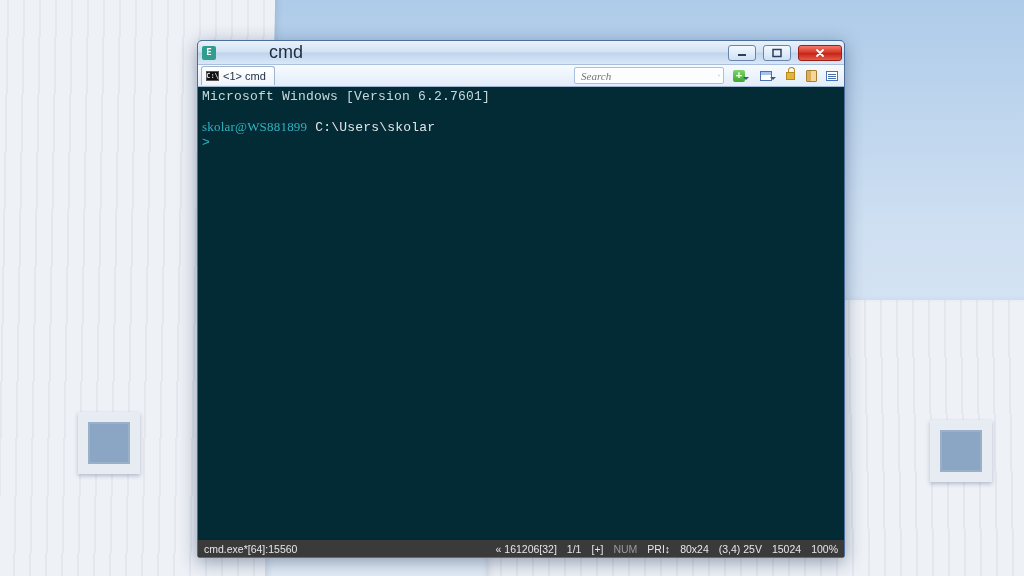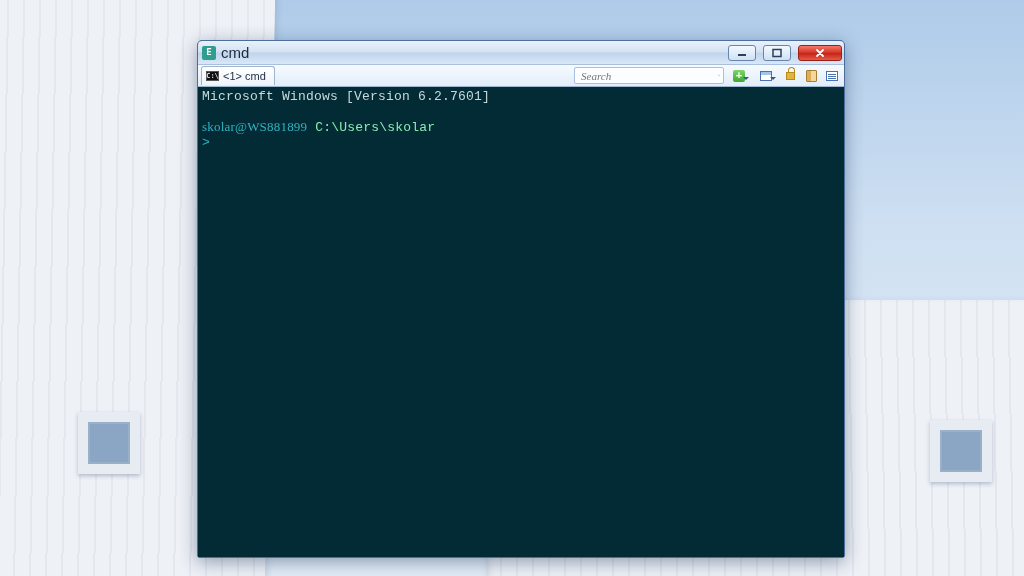--- a/index.html
+++ b/index.html
@@ -42,21 +42,21 @@
     background:linear-gradient(#e9f1fb,#d3e2f3 48%,#bfd4ec 52%,#d9e8f7);
     border-bottom:1px solid #a9bfdd;
     border-radius:4px 4px 0 0;
     padding:0 2px 0 4px; gap:5px;
   }
   .app-icon {
     width:14px; height:14px; border-radius:2px;
     background:#2f9e8f; display:flex; align-items:center; justify-content:center;
     color:#fff; font:700 9px/1 Consolas, monospace;
   }
-  .title-text { font-size:15px; color:#1d2b3f; }
+  .title-text { font-size:18px; color:#1d2b3f;margin-left:48px; }
   .title-spacer { flex:1; }
   .winbtn {
     width:28px; height:16px; border:1px solid #6a85ab; border-radius:3px;
     display:flex; align-items:center; justify-content:center;
     background:linear-gradient(#f3f9ff,#cfe1f4); cursor:pointer;
     margin-left:2px;
   }
   .winbtn svg { width:12px; height:10px; }
   .winbtn.close { width:44px; background:linear-gradient(#f47a6b,#d43324 48%,#c32415 52%,#e65a4a); border-color:#9c1f14; }
   .winbtn.close svg { stroke:#fff; }
@@ -117,21 +117,21 @@
 
   
   .terminal {
     flex:1; background:#022b36;
     color:#c8d9da;
     font:13px/15px Consolas,"Courier New",monospace;
     padding:2px 4px; white-space:pre;
     letter-spacing:0.2px;
   }
   .host   { color:#2fb3bf;font-family:Liberation Serif, serif; }
-  .cwd    { color:#86efac; }
+  .cwd    { color:#e5e5e5; }
   .prompt { color:#2fb3bf; }
 
   
   .statusbar {
     height:18px; background:#3a3a3a; color:#e6e6e6;
     font:10.5px/18px "Segoe UI", sans-serif;
     display:flex; align-items:center;
     padding:0 6px; gap:10px;
     border-top:1px solid #1e1e1e;
     white-space:nowrap;
@@ -203,15 +203,28 @@
       <div class="tool-icon">
         <span class="ico-list"></span>
       </div>
     </div>
 
     <div class="terminal"><span>Microsoft Windows [Version 6.2.7601]</span>
 
 <span class="host">skolar@WS881899</span> <span class="cwd">C:\Users\skolar</span>
 <span class="prompt">&gt;</span></div>
 
+    <div class="statusbar">
+      <span>cmd.exe*[64]:15560</span>
+      <span class="sb-flex"></span>
+      <span>« 161206[32]</span>
+      <span>1/1</span>
+      <span>[+]</span>
+      <span class="dim">NUM</span>
+      <span>PRI↕</span>
+      <span>80x24</span>
+      <span>(3,4) 25V</span>
+      <span>15024</span>
+      <span>100%</span>
+    </div>
 
   </div>
 </div>
 
 </body></html>

